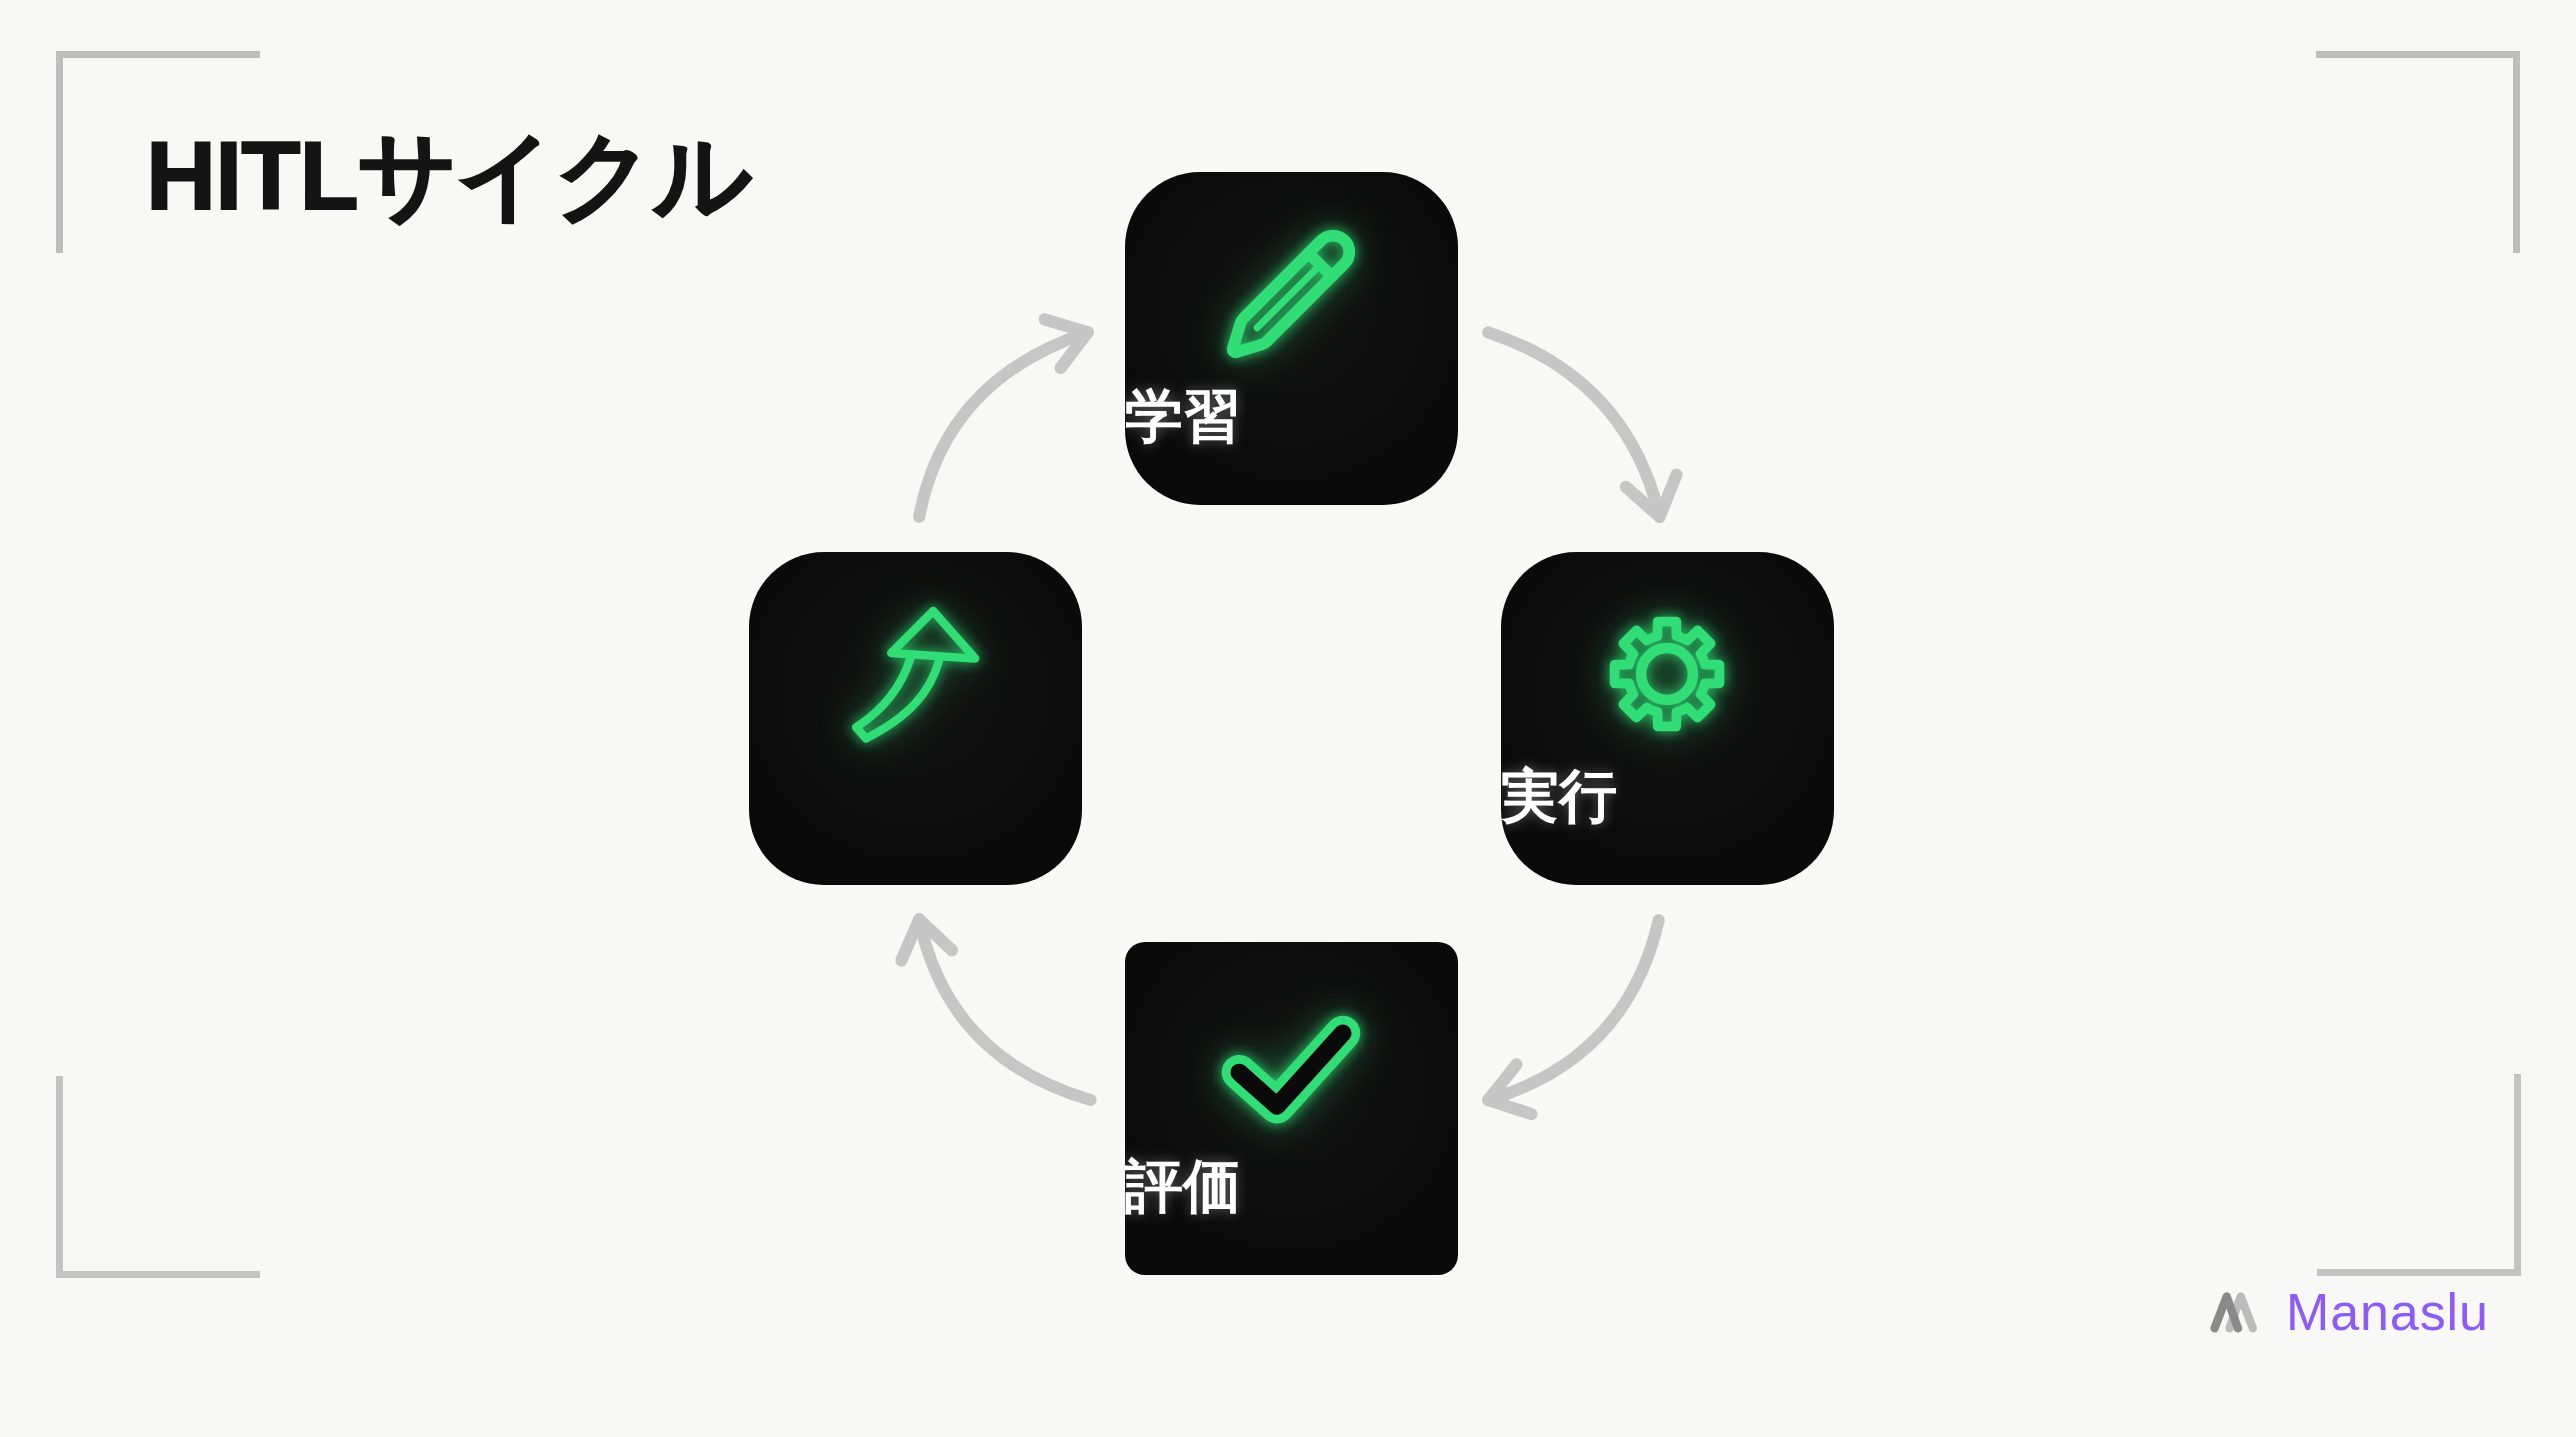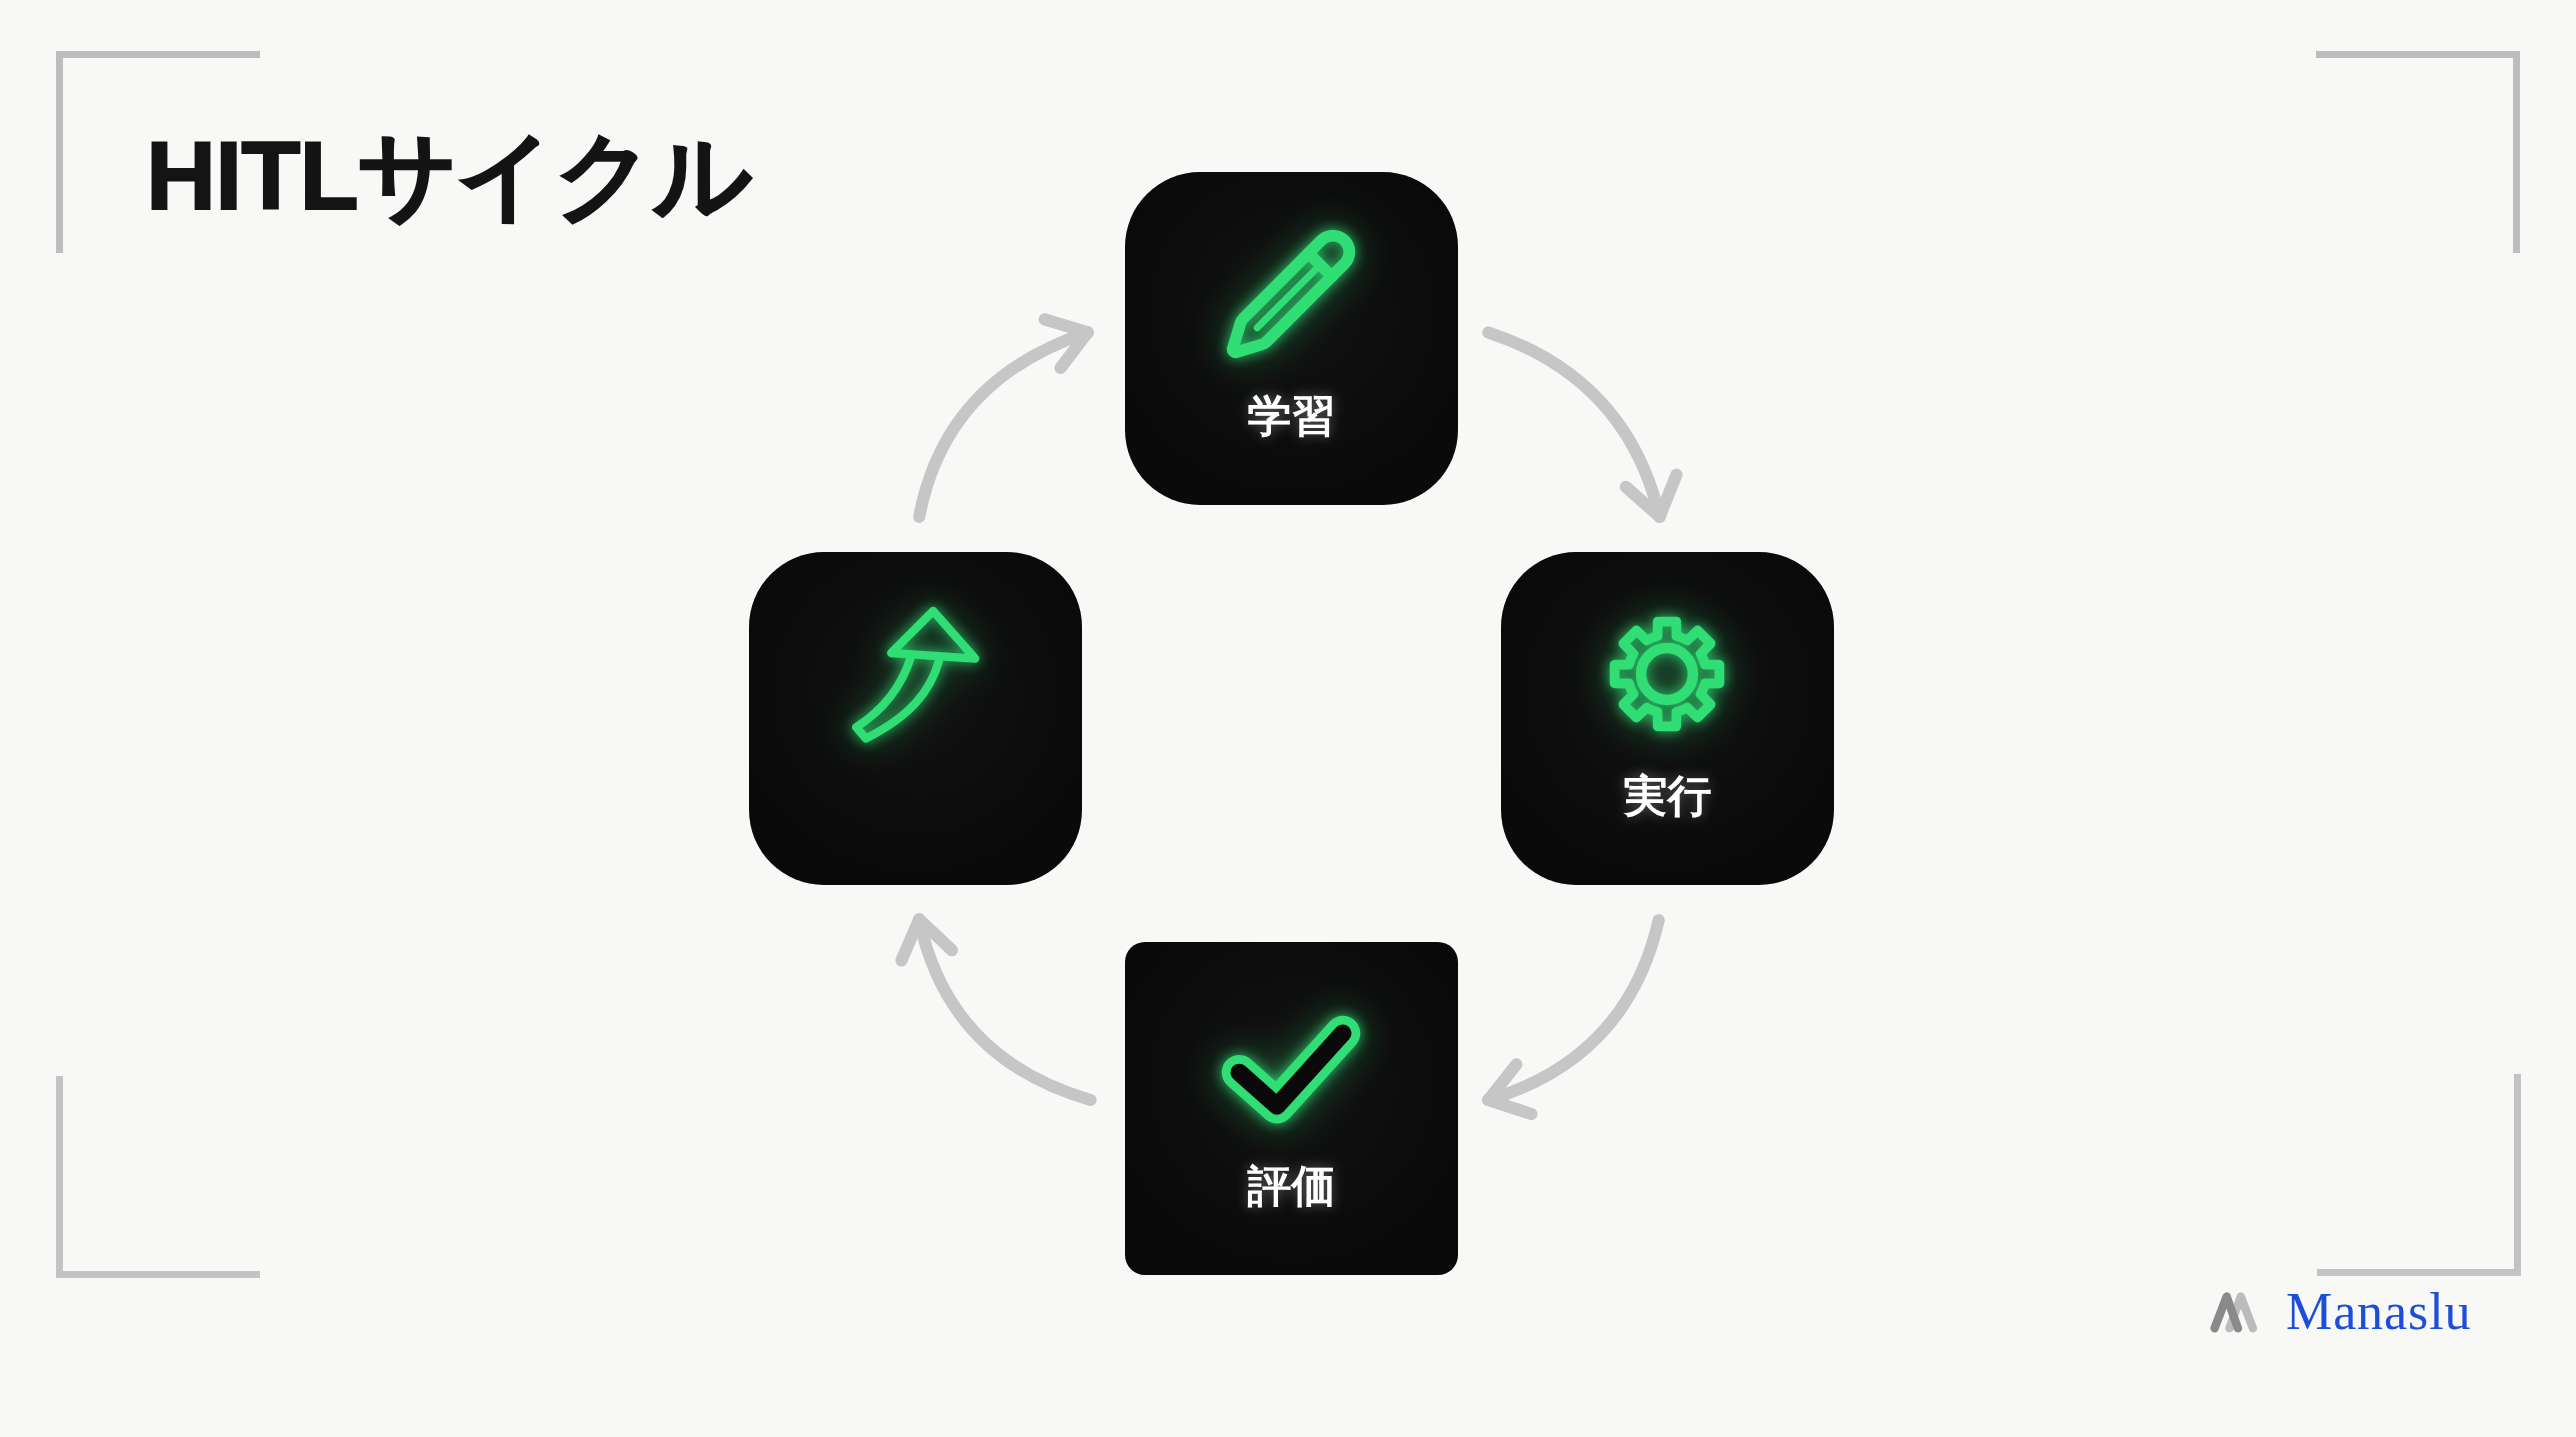--- a/index.html
+++ b/index.html
@@ -41,39 +41,39 @@
   .node .icon-box{
     position:absolute;left:96px;top:52px;width:140px;height:140px;
     display:flex;align-items:center;justify-content:center;
   }
   .node svg.icon{
     width:140px;height:140px;
     filter:drop-shadow(0 0 6.6px rgba(49,221,117,.85)) drop-shadow(0 0 20.6px rgba(49,221,117,.38));
   }
   .node .label{
     position:absolute;left:0;top:213px;width:100%;height:62px;
-    line-height:62px;text-align:center;
-    font-size:44px;font-weight:800;color:#ffffff;
+    line-height:62px;
+    font-size:58px;font-weight:800;color:#ffffff;
     text-shadow:0 0 13px rgba(255,255,255,.35);
   }
   .node-learning  {left:1125px;top:172px;}
   .node-execution {left:1501px;top:552px;}
   .node-evaluation{left:1125px;top:942px;border-radius:20px;}
   .node-optimization{left:749px;top:552px;}
 
   .stroke-green{stroke:#31dd75;fill:none;stroke-linecap:round;stroke-linejoin:round;}
 
   
   .brand{
     position:absolute;left:2207px;top:1286px;height:51px;
     display:flex;align-items:center;gap:19px;
   }
   .brand .mark{width:60px;height:43px;}
   .brand .name{
-    font-size:52px;font-weight:500;color:#1d4ed8;letter-spacing:0.9px;font-family:Liberation Serif, serif;
+    font-size:52px;font-weight:500;color:#8b5cf6;letter-spacing:0.9px;
   }
 </style>
 </head>
 <body>
 
 <div class="canvas">
 
   <div class="bracket tl"></div>
   <div class="bracket tr"></div>
   <div class="bracket bl"></div>

